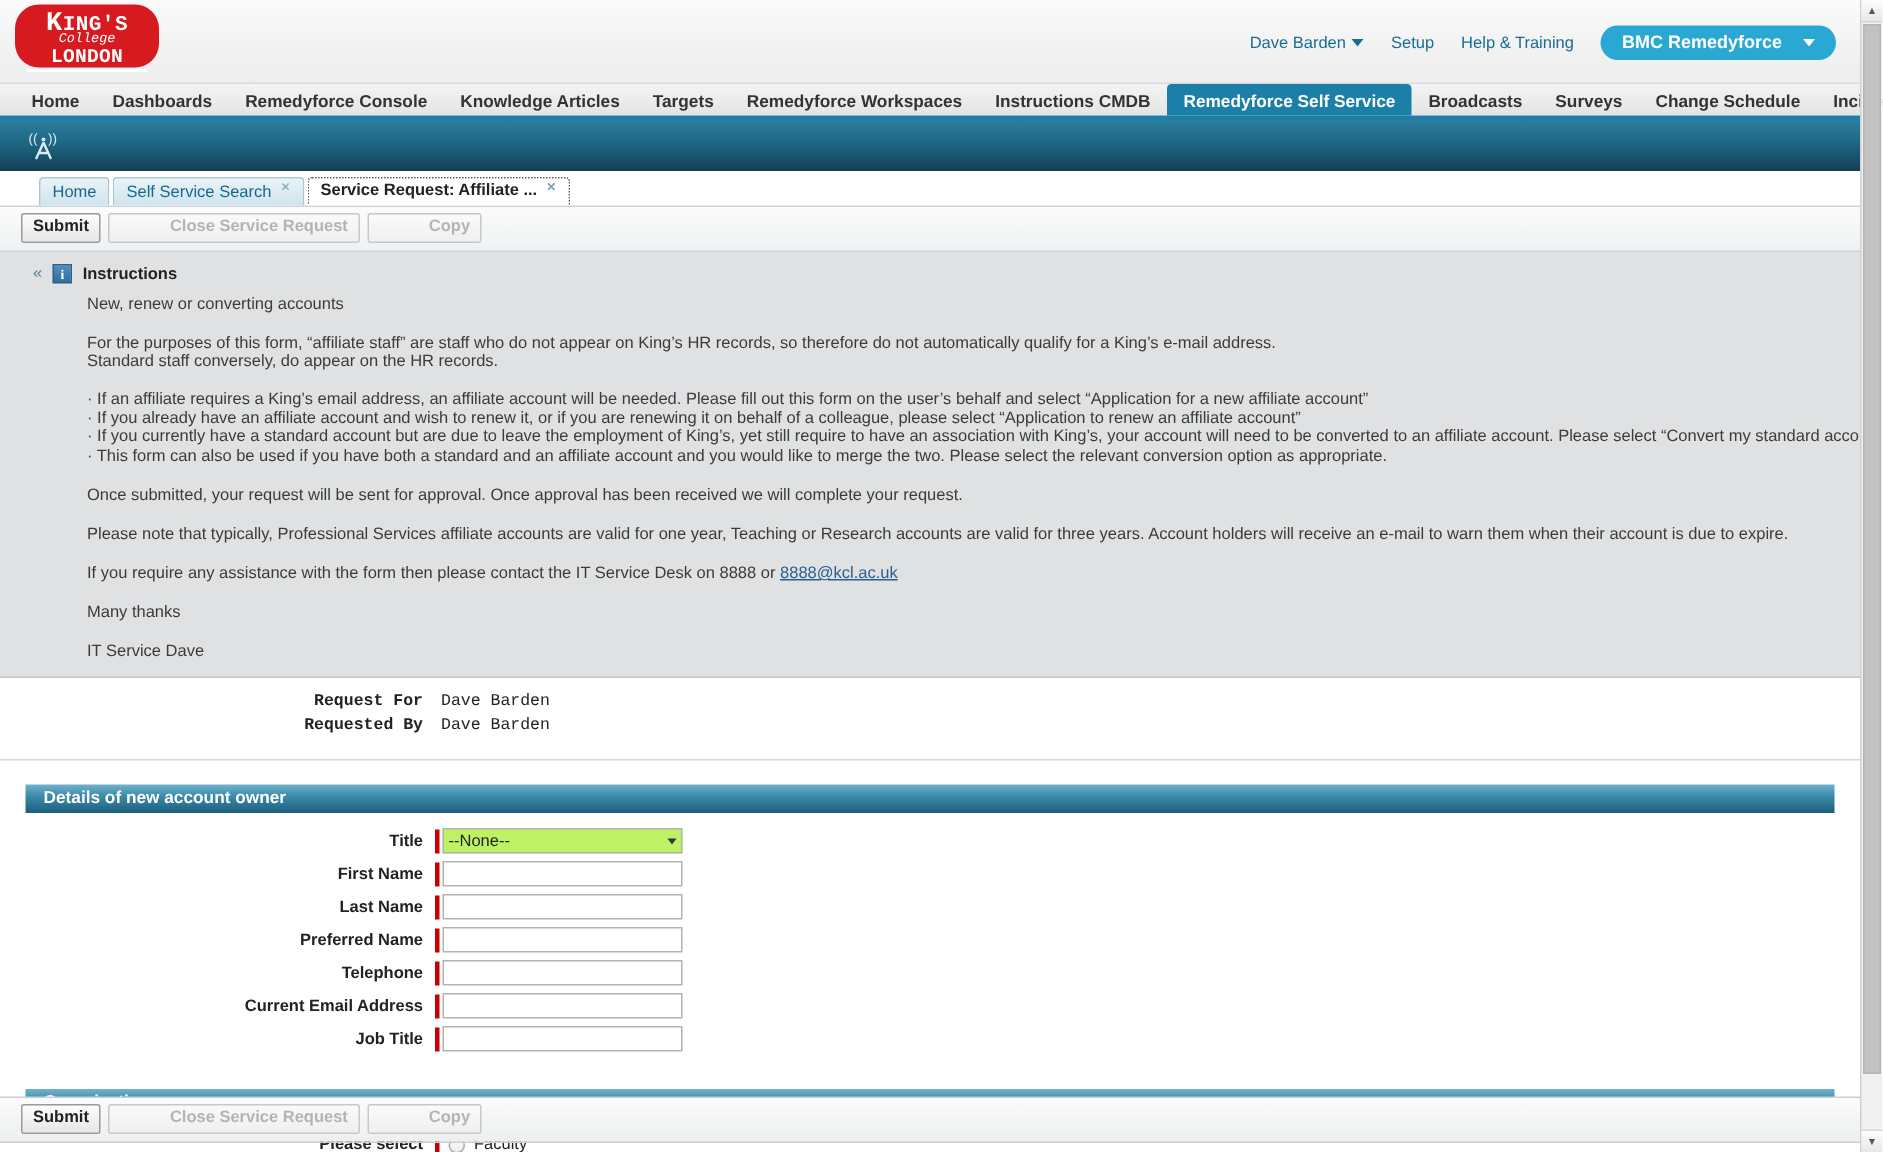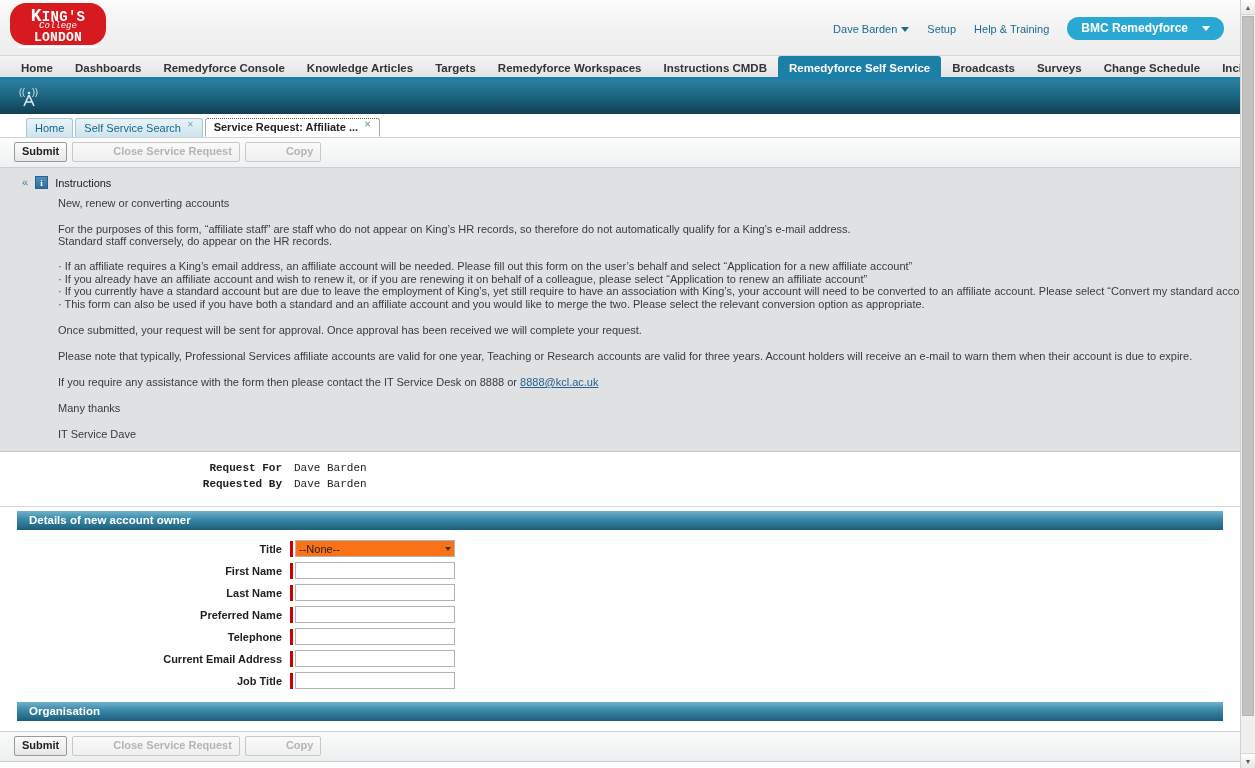--- a/index.html
+++ b/index.html
@@ -213,21 +213,21 @@
     width: 13px; height: 13px;
     background: linear-gradient(to bottom,#4f8fc0,#2f6f9f);
     color: #fff;
     font-size: 9px;
     font-weight: bold;
     font-family: "Liberation Serif", serif;
     text-align: center;
     line-height: 13px;
     border: 1px solid #2a5f87;
   }
-  .instr-title { font-weight: normal; font-size: 11px; color: #222; }
+  .instr-title { font-weight: bold; font-size: 11px; color: #222; }
   .instr-body { padding-left: 58px; padding-right: 16px; color: #3b3b3b; }
   .instr-body p { margin: 0 0 13px 0; line-height: 13px; font-size: 11px; }
   .instr-body p.tight { margin-bottom: 0px; line-height: 12px; }
   .bullets { margin: 0 0 13px 0; }
   .bullets div { line-height: 11.5px; font-size: 11px; padding-bottom: 1px; white-space: nowrap;}
   .instr-body a { color: #2b5f8f; text-decoration: underline; }
 
   
   .rdzone { width:1240px; background:#fff; padding: 10px 0 12px 0; border-bottom:1px solid #d6d6d6;}
   .frow { display: flex; align-items: center; margin-bottom: 4px; font-family: Liberation Mono, monospace; }
@@ -244,40 +244,40 @@
   
   .sechead {
     width: 1206px;
     margin-left: 17px;
     height: 19px;
     background: linear-gradient(to bottom, #6fb3cc 0%, #3d8bab 40%, #1c5e7c 100%);
     color: #fff;
     font-weight: bold;
     font-size: 11.5px;
     padding: 3px 0 0 12px;
-    margin-top: 4px;
+    margin-top: 16px;
   }
   .secbody { width:1240px; background:#fff; padding: 10px 0 4px 0;}
   .inrow { display:flex; align-items:center; margin-bottom: 5px;}
   .reqbar {
     width: 3px; height: 16px;
     background: #cc0000;
     margin-right: 2px;
   }
   .txtinput {
     width: 160px; height: 17px;
     border: 1px solid #b3b3b3;
     background: #fff;
     font-size: 11px;
     padding: 0 3px;
   }
   .selinput {
     width: 160px; height: 17px;
     border: 1px solid #b3b3b3;
-    background: #f97316;
+    background: #bef264;
     font-size: 11px;
     padding: 0 3px;
     display: flex;
     align-items: center;
     justify-content: space-between;
     color: #222;
   }
   .selcaret {
     width:0;height:0;
     border-left:3px solid transparent;

